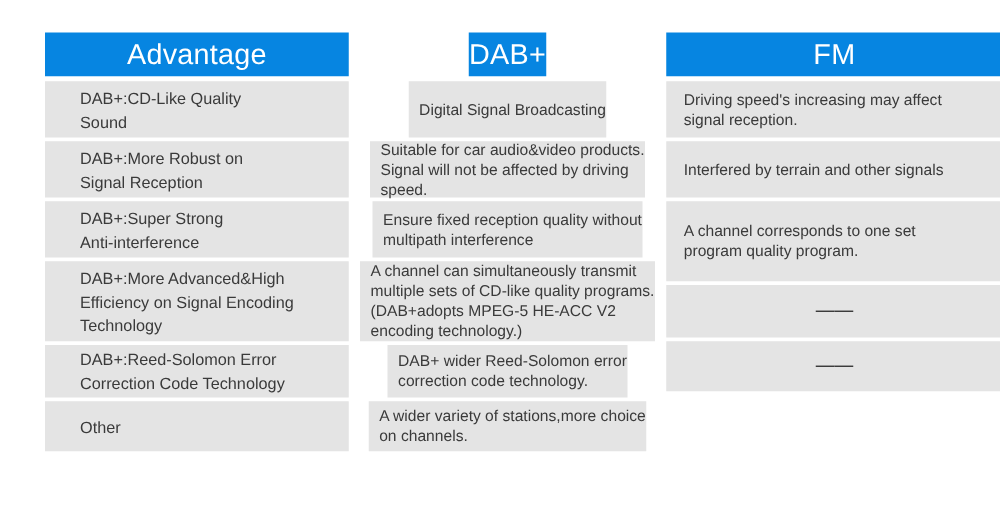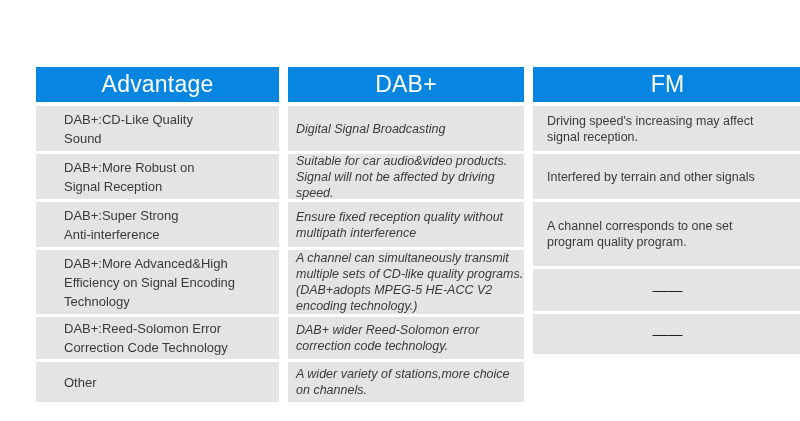--- a/index.html
+++ b/index.html
@@ -9,23 +9,23 @@
     font-family: "Liberation Sans", sans-serif;
     position: relative;
     overflow: hidden;
   }
   .board {
     position: absolute;
     top: 26px; left: 36px;
     display: flex;
     gap: 9px;
   }
-  .col { display: flex; flex-direction: column; margin-top: 41px; }
+  .col { display: flex; flex-direction: column; }
   .col-1 { width: 243px; }
-  .col-2 { width: 236px; }
+  .col-2 { width: 236px; align-items: center; }
   .col-3 { width: 269px; }
   .header {
     height: 35px;
     background: #0685e1;
     color: #ffffff;
     font-size: 23px;
     font-weight: 400;
     display: flex;
     align-items: center;
     justify-content: center;
@@ -35,21 +35,21 @@
   .cell {
     background: #e4e4e4;
     color: #3a3a3a;
     display: flex;
     align-items: center;
     white-space: pre;
     margin-bottom: 3px;
     box-sizing: border-box;
   }
   .col-1 .cell { padding-left: 28px; font-size: 13px;   line-height: 19px; }
-  .col-2 .cell { padding-left: 8px;  font-size: 12.5px; line-height: 16px; font-style: italic; }
+  .col-2 .cell { padding-left: 8px;  font-size: 12.5px; line-height: 16px; }
   .col-3 .cell { padding-left: 14px; font-size: 12.5px; line-height: 16px; }
   .h1 { height: 45px; }
   .h2 { height: 45px; }
   .h3 { height: 45px; }
   .h4 { height: 64px; }
   .h5 { height: 42px; }
   .h6 { height: 40px; }
   .col-3 .cell.dash {
     padding-left: 0;
     justify-content: center;

